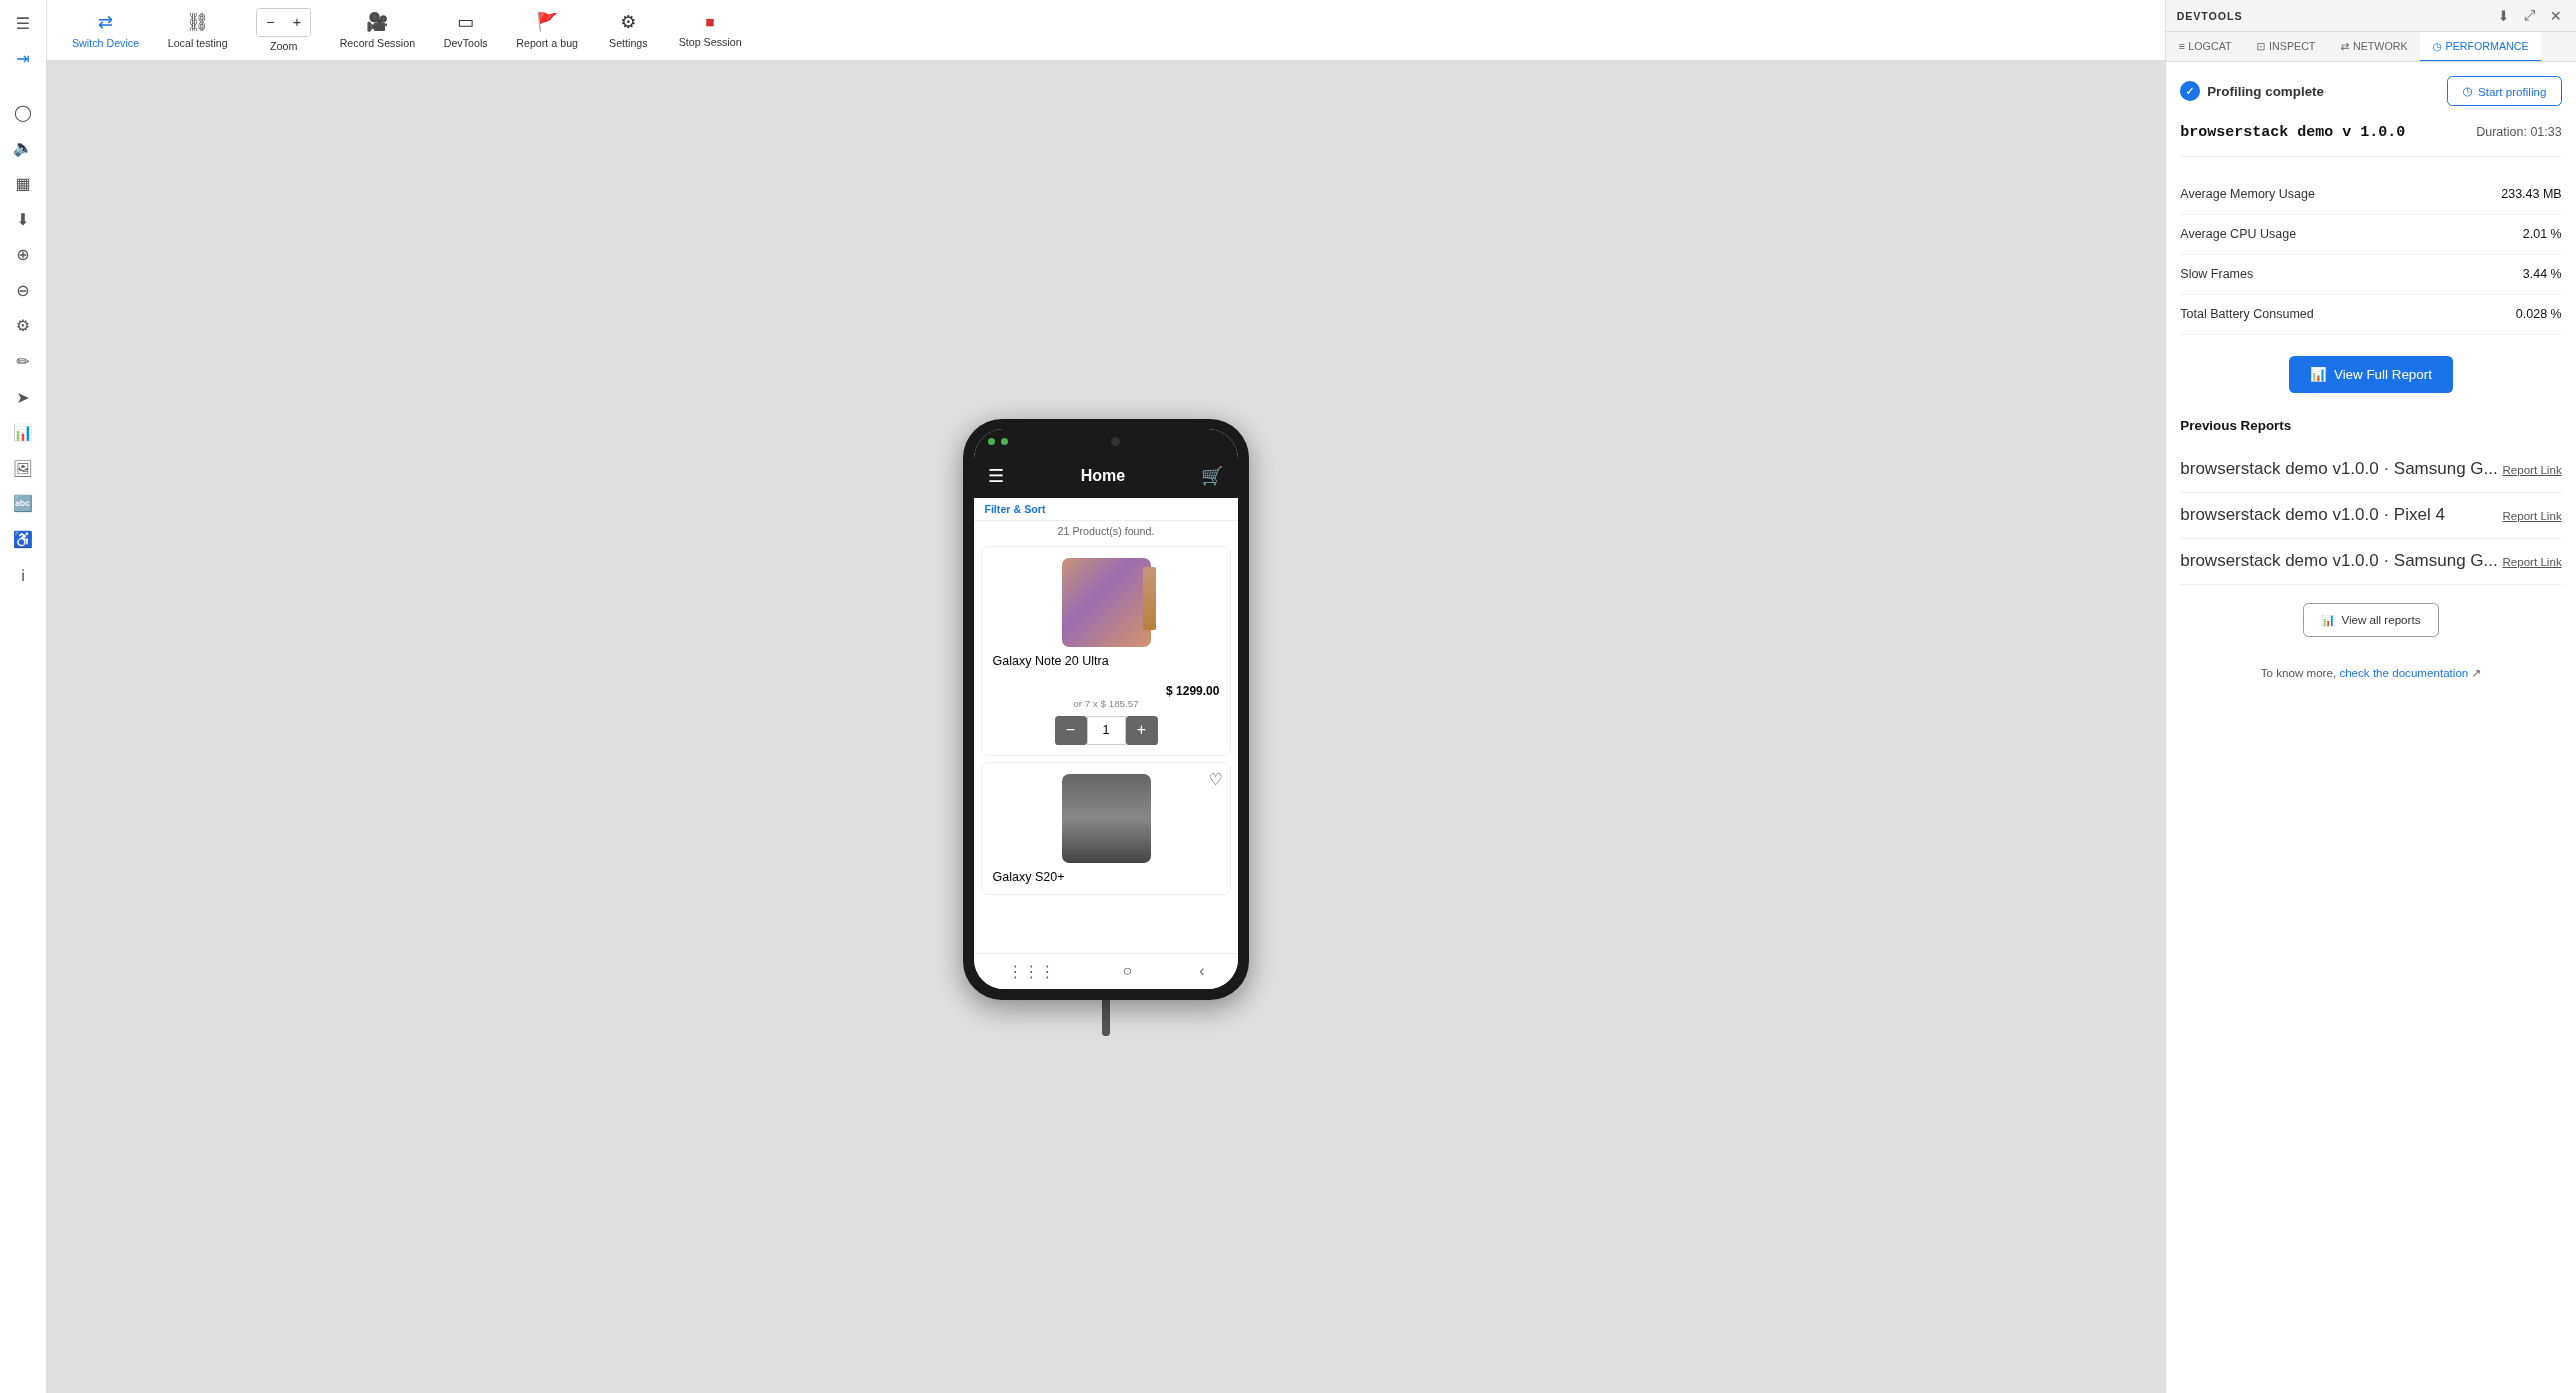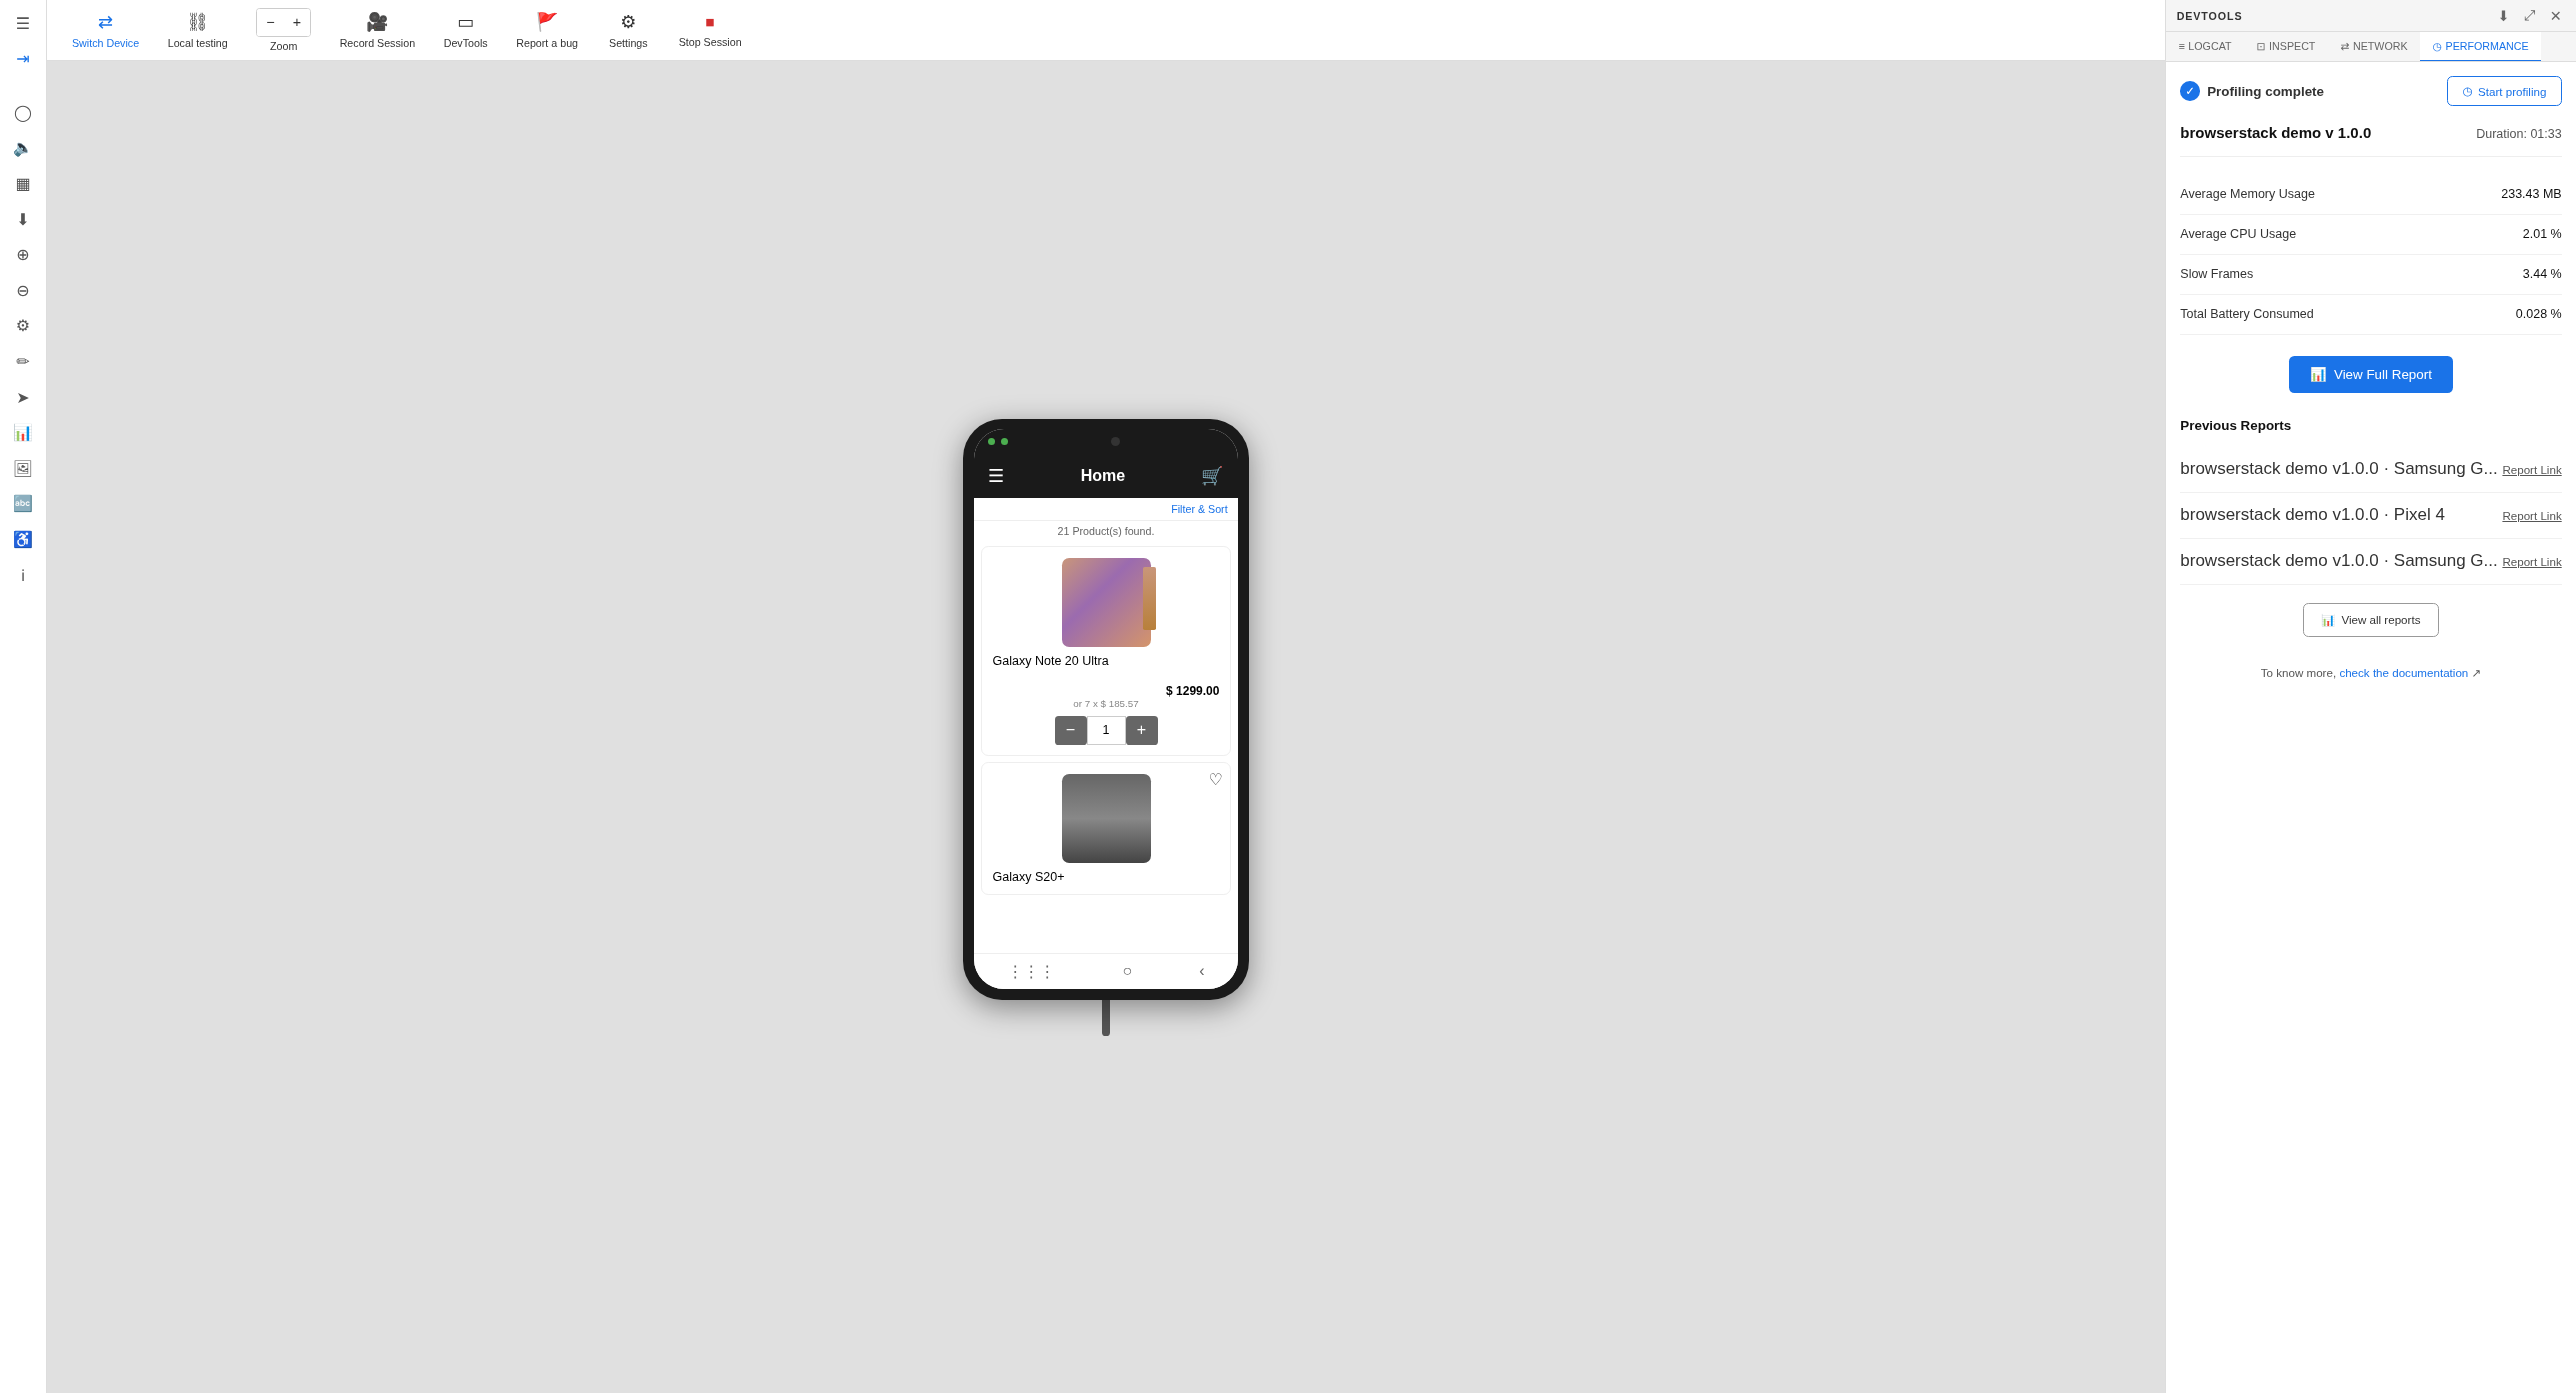--- a/index.html
+++ b/index.html
@@ -147,25 +147,25 @@
     }
     .app-header-title { font-size: 16px; font-weight: 600; }
     .hamburger { font-size: 18px; cursor: pointer; }
     .cart-icon { font-size: 18px; cursor: pointer; }
     .app-content {
       flex: 1;
       overflow: hidden;
       background: #fff;
     }
     .filter-sort {
-      text-align: right;
       padding: 5.4px 10.7px;
       font-size: 10.7px;
       color: #1a73e8;
       border-bottom: 0.9px solid #eee;
+      font-weight: bold;
     }
     .products-found {
       text-align: center;
       font-size: 10.7px;
       color: #666;
       padding: 3.6px;
     }
     .product-card {
       border: 0.9px solid #eee;
       margin: 5.4px 7.2px;
@@ -357,20 +357,21 @@
       align-items: baseline;
       justify-content: space-between;
       margin-bottom: 18px;
       padding-bottom: 14.3px;
       border-bottom: 0.9px solid #eee;
     }
     .app-name {
       font-size: 15px;
       font-weight: 700;
       color: #111;
+      font-family: Liberation Mono, monospace;
     }
     .app-duration {
       font-size: 12.5px;
       color: #555;
     }
     .metric-row {
       display: flex;
       align-items: center;
       justify-content: space-between;
       padding: 12.5px 0;

